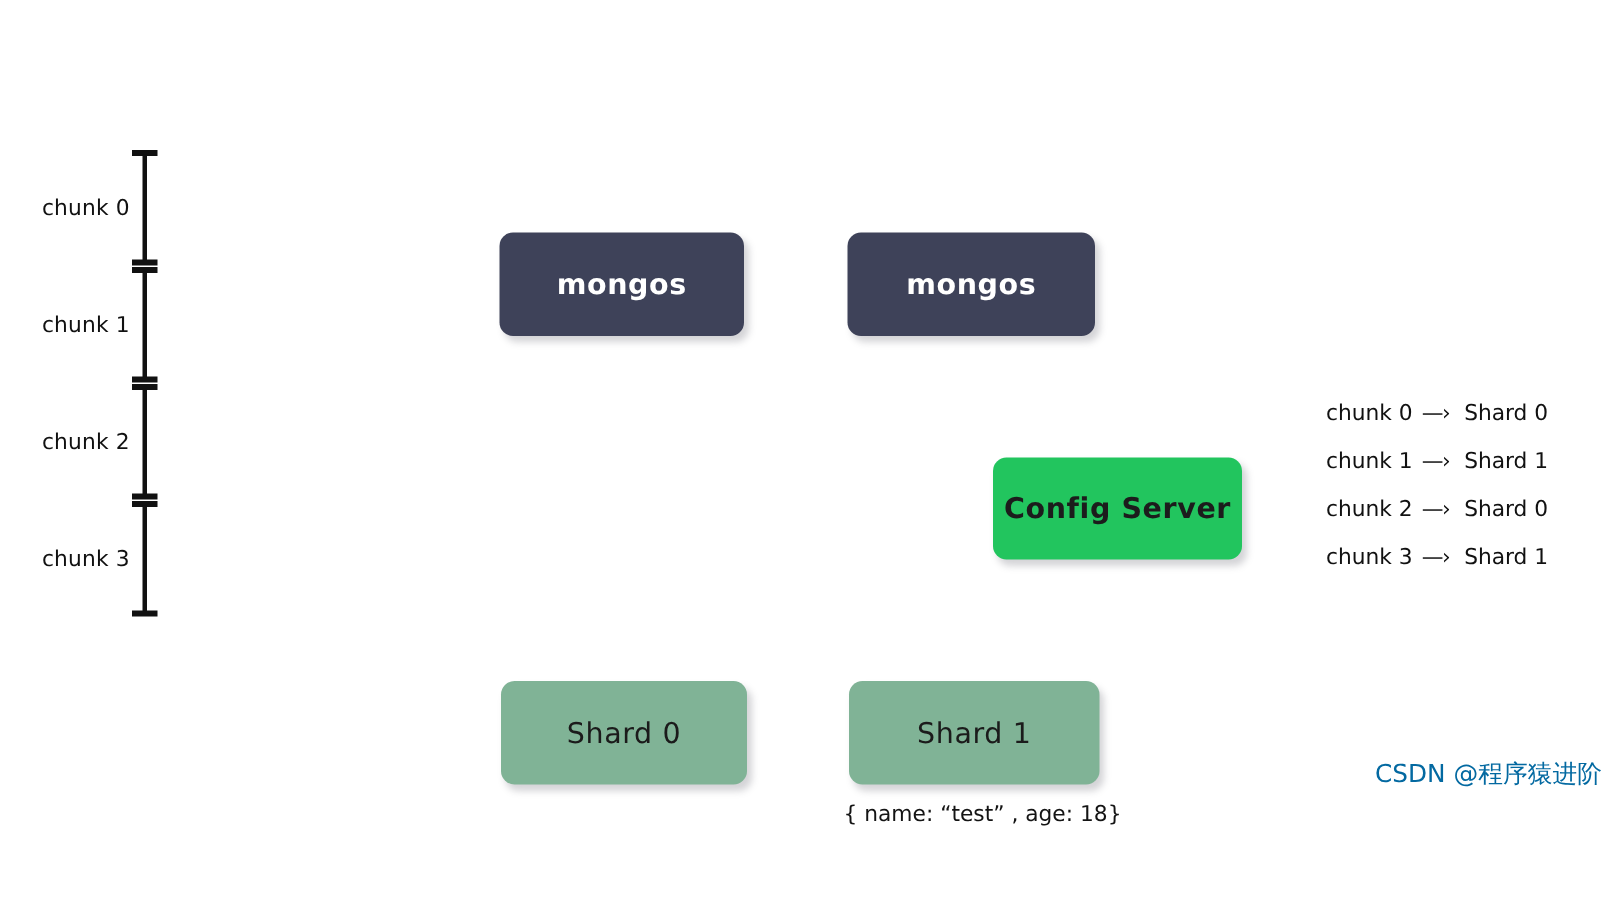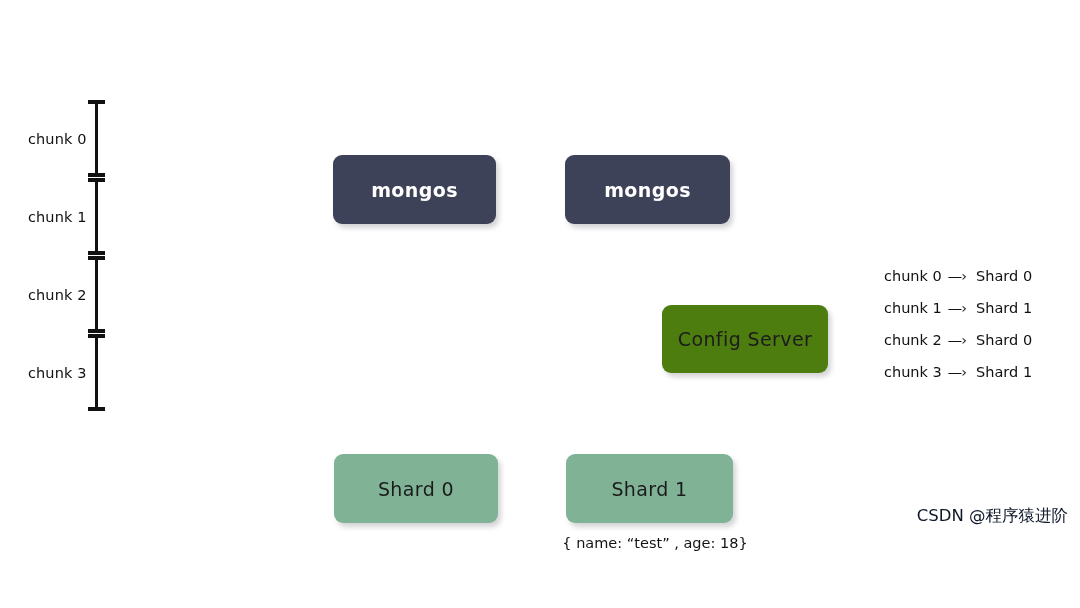--- a/index.html
+++ b/index.html
@@ -77,24 +77,24 @@
     font-family: "DejaVu Sans", sans-serif;
     letter-spacing: 0.4px;
   }
   .node.mongos {
     background: #3e4259;
     color: #ffffff;
     font-size: 19px;
     font-weight: 700;
   }
   .node.config {
-    background: #4d7c0f;
+    background: #22c55e;
     color: #1c1c1c;
     font-size: 19px;
-    font-weight: 400;
+    font-weight: 700;
   }
   .node.shard {
     background: #80b396;
     color: #1b1b1b;
     font-size: 19px;
     font-weight: 400;
   }
 
   #mongos-0 { left: 333px; top: 155px; width: 163px; height: 69px; }
   #mongos-1 { left: 565px; top: 155px; width: 165px; height: 69px; }
@@ -144,21 +144,21 @@
     padding-left: 6px;
   }
 
   
   .watermark {
     position: absolute;
     right: 12px;
     bottom: 9px;
     font-family: "DejaVu Sans", sans-serif;
     font-size: 16.5px;
-    color: #0f172a;
+    color: #0369a1;
     white-space: nowrap;
     user-select: none;
   }
 </style>
 </head>
 <body>
 
 <div class="canvas">
 
   <div class="chunk-ruler">

